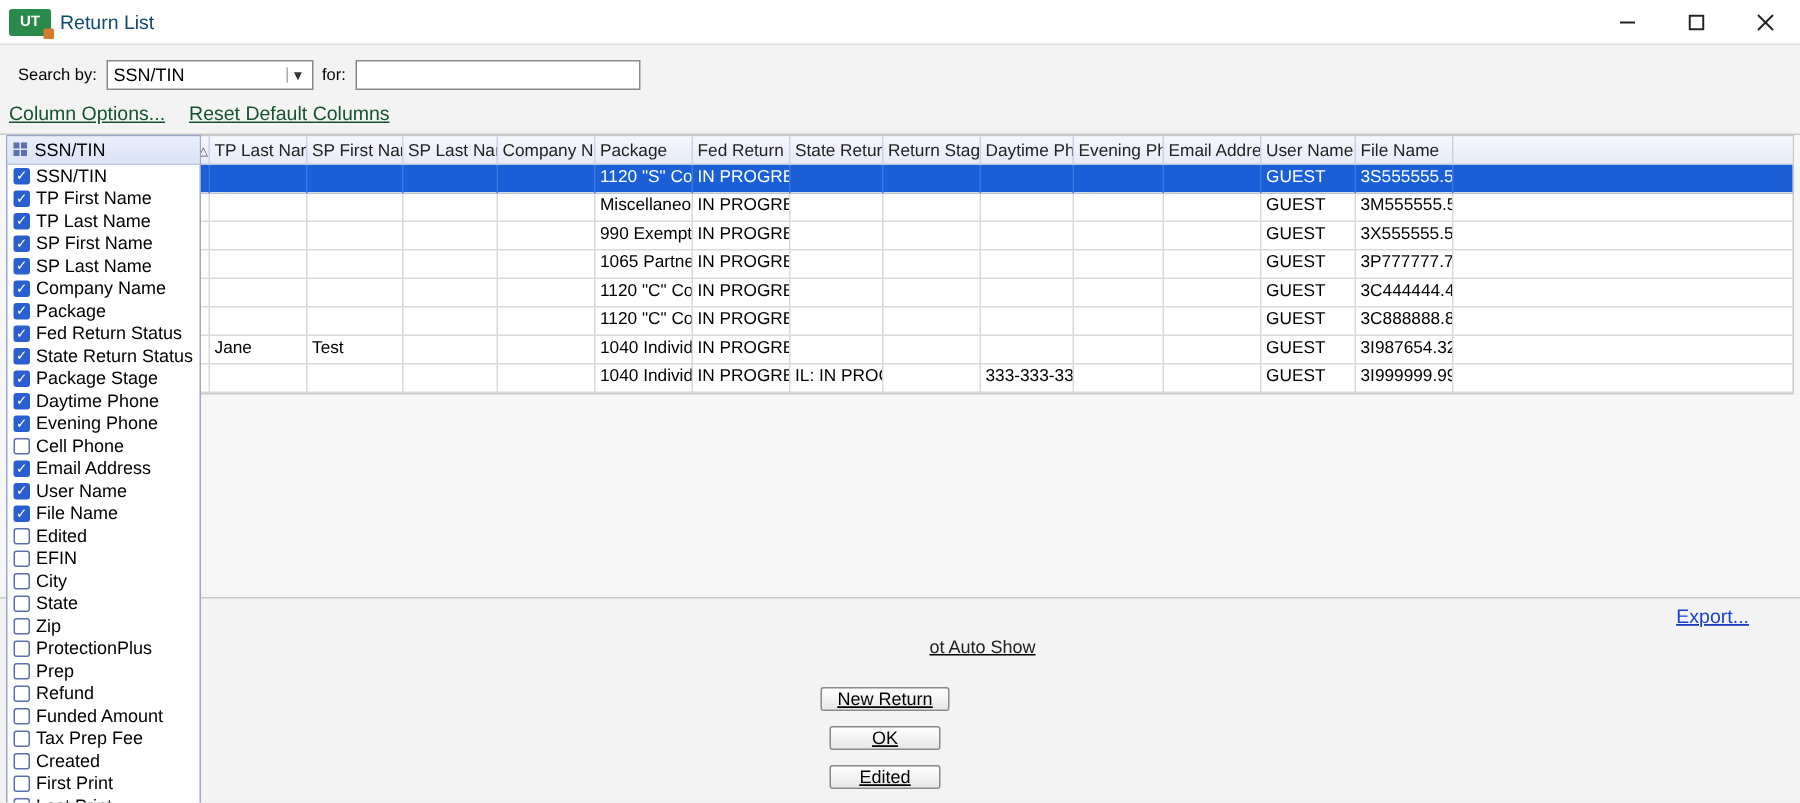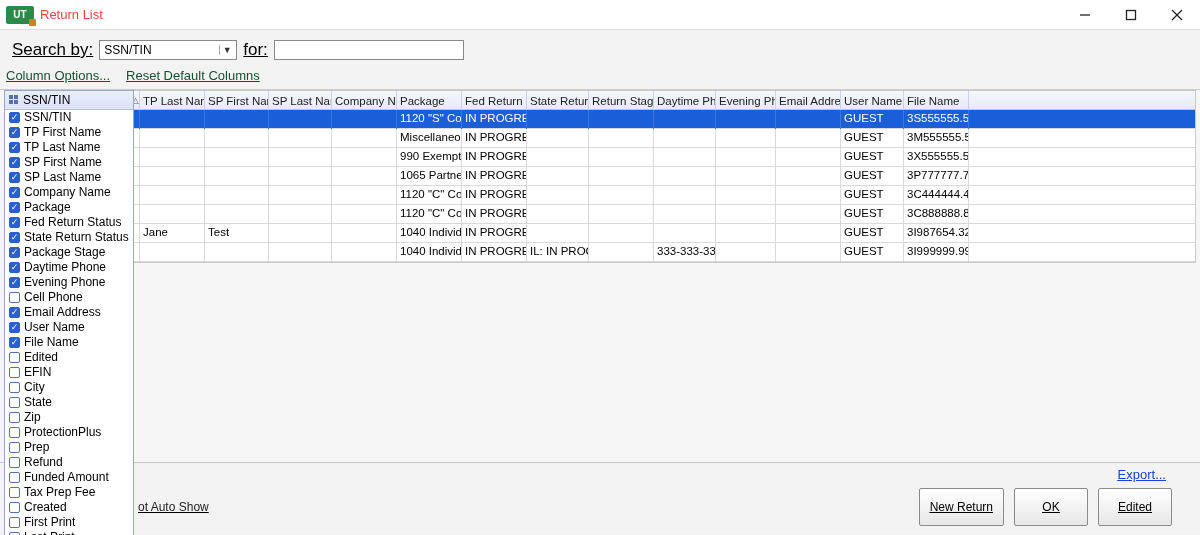--- a/index.html
+++ b/index.html
@@ -36,21 +36,21 @@
     position: relative;
   }
   .app-icon::after{
     content:"";
     position:absolute;
     right:-2px; bottom:-2px;
     width:7px;height:7px;
     background:#d77a2b;
     border-radius:1px;
   }
-  .title-text { font-size: 13px; color:#ef4444; }
+  .title-text { font-size: 13px; color:#0c4a6e; }
   .win-controls {
     margin-left: auto;
     display: flex;
   }
   .win-btn {
     width: 46px; height: 30px;
     display: flex;
     align-items: center;
     justify-content: center;
     font-size: 13px;
@@ -58,21 +58,21 @@
   }
   .win-btn svg { stroke:#222; fill:none; }
   
   .searchbar {
     padding: 10px 12px 6px 12px;
     display: flex;
     align-items: center;
     gap: 6px;
     background:#f3f3f3;
   }
-  .searchbar label { font-size: 17px; text-decoration: underline; }
+  .searchbar label { font-size: 11px; }
   .combo {
     height: 20px;
     border: 1px solid #888;
     background: #fff;
     display: flex;
     align-items: center;
     padding: 0 2px 0 4px;
     width: 138px;
     justify-content: space-between;
   }
@@ -238,28 +238,29 @@
   .exportrow{
     text-align:right;
     padding:4px 34px 2px 0;
   }
   .exportrow a{ color:#1a3fd4; text-decoration:underline; font-size:13px; cursor:pointer;}
   .btnrow{
     display:flex;
     align-items:center;
     padding:4px 28px 8px 8px;
     gap:10px;
+    flex-direction:column;
   }
   .autoshow{
     font-size:12px;color:#222;margin-left:130px;
   }
   .spacer{flex:1}
   .btn{
     min-width:74px;
-    height:38px;
+    height:16px;
     border:1px solid #8a8a8a;
     background:linear-gradient(#fff,#e7e7e7);
     border-radius:2px;
     display:flex;
     align-items:center;
     justify-content:center;
     font-size:12px;
     padding:0 10px;
   }
 </style>

